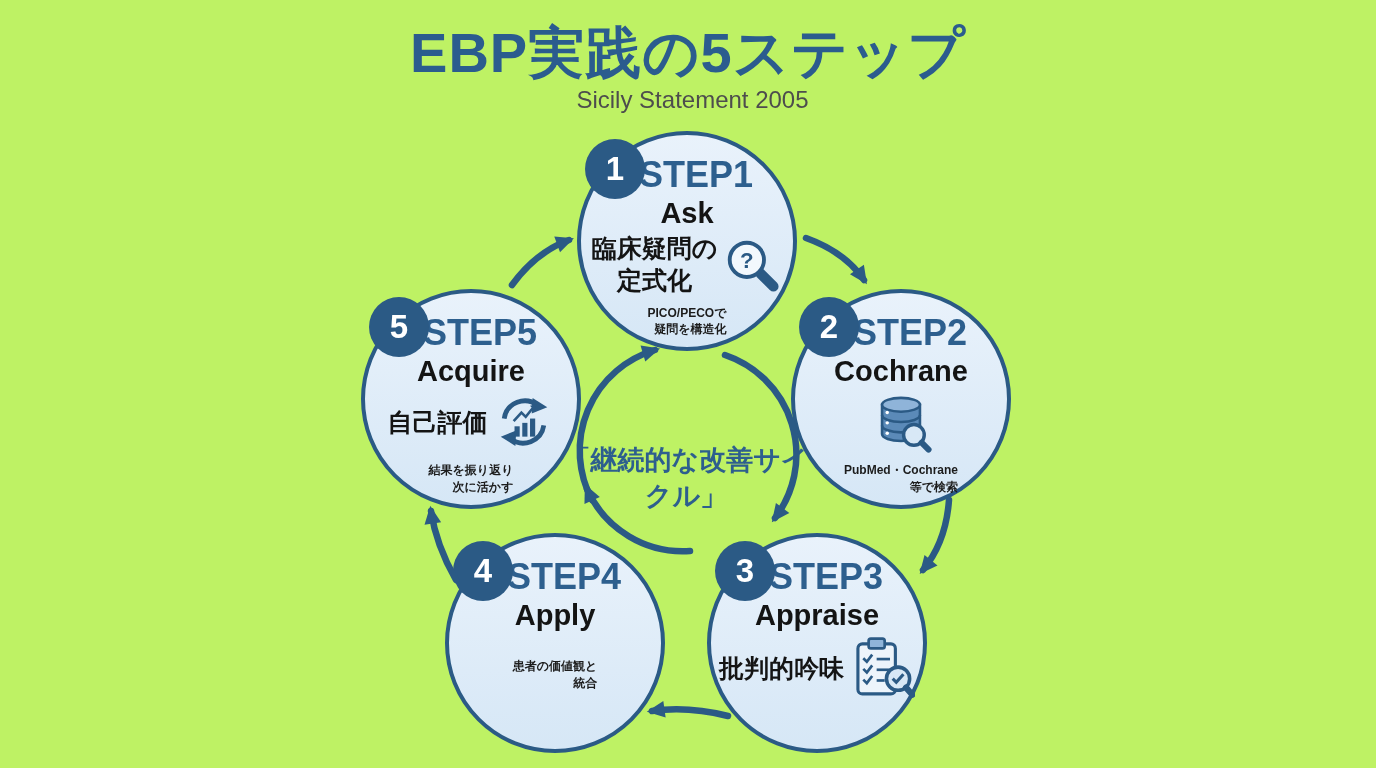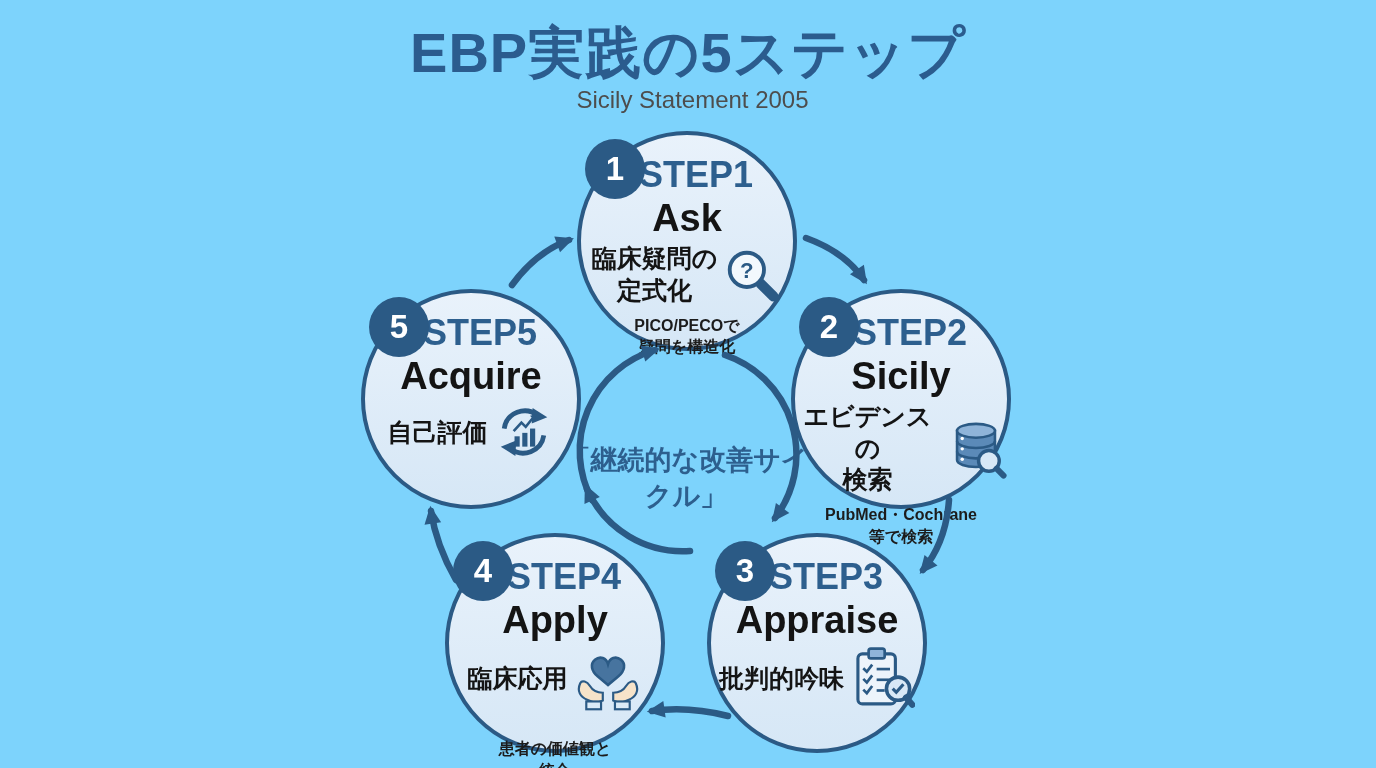--- a/index.html
+++ b/index.html
@@ -1,17 +1,17 @@
 <!DOCTYPE html>
 <html><head>
 <meta charset="utf-8">
 <style>
   * { margin:0; padding:0; box-sizing:border-box; }
   body { font-family:"Liberation Sans","DejaVu Sans",sans-serif; }
-  .wrap { position:relative; width:1376px; height:768px; background:#7dd3fc; overflow:hidden; }
+  .wrap { position:relative; width:1376px; height:768px; background:#bef264; overflow:hidden; }
 
   .title { position:absolute; top:16px; left:0; width:100%; text-align:center;
            font-size:56px; font-weight:bold; color:#2b5c8e; letter-spacing:1px; }
   .subtitle { position:absolute; top:86px; left:0; width:100%; text-align:center;
               font-size:24px; color:#4d4d4d;padding-left:9px; }
 
   .circle { position:absolute; width:220px; height:220px; border-radius:50%;
             border:4px solid #2b5a85;
             background:linear-gradient(180deg,#e9f2fb 0%,#d6e7f6 100%);
             display:flex; flex-direction:column; align-items:center;
@@ -20,26 +20,26 @@
   .c2 { left:791px; top:289px; }
   .c3 { left:707px; top:533px; }
   .c4 { left:445px; top:533px; }
   .c5 { left:361px; top:289px; }
 
   .badge { position:absolute; left:4px; top:4px; width:60px; height:60px; border-radius:50%;
            background:#2b5a85; color:#ffffff; font-size:33px; font-weight:bold;
            display:flex; align-items:center; justify-content:center; z-index:3; }
 
   .step-label { font-size:36px; font-weight:bold; color:#2d5f8e; margin-left:18px; line-height:1.1; }
-  .eng { font-size:38px; font-weight:bold; color:#141414; margin-top:3px; line-height:1.1; }
+  .eng { font-size:29px; font-weight:bold; color:#141414; margin-top:3px; line-height:1.1; }
   .main-row { display:flex; align-items:center; justify-content:center; gap:5px; margin-top:4px; }
   .jp { font-size:25px; font-weight:bold; color:#141414; line-height:1.25;
         white-space:pre-line; text-align:center; }
-  .detail { font-size:16px; font-weight:600; color:#1c1c1c; line-height:1.35;
-            white-space:pre-line; text-align:center; margin-top:9px; }
+  .detail { font-size:12px; font-weight:600; color:#1c1c1c; line-height:1.35;
+            white-space:pre-line; text-align:right; margin-top:9px; }
   .c3 .detail, .c4 .detail { margin-top:27px; }
   .icon { flex:0 0 auto; display:flex; }
 
   .center-label { position:absolute; left:551px; top:442px; width:270px; text-align:center;
                   font-size:27px; font-weight:bold; color:#2d5f8e; z-index:1; }
 
   .arrows { position:absolute; left:0; top:0; z-index:4; pointer-events:none; }
 </style>
 </head>
 <body>
@@ -88,24 +88,22 @@
     </div>
     <div class="detail">PICO/PECOで
 疑問を構造化</div>
   </div>
 
   <div class="circle c2">
     <div class="badge">
         <span>2</span>
       </div>
     <div class="step-label">STEP2</div>
-    <div class="eng">Sicily</div>
+    <div class="eng">Cochrane</div>
     <div class="main-row">
-      <div class="jp">エビデンスの
-検索</div>
       <span class="icon">
         <svg width="62" height="62" viewBox="0 0 72 72">
           <path d="M14 16 v34 a22 8 0 0 0 44 0 v-34 z" fill="#5b8ab8" stroke="#2b5a85" stroke-width="3"></path>
           <ellipse cx="36" cy="16" rx="22" ry="8" fill="#8fb4d9" stroke="#2b5a85" stroke-width="3"></ellipse>
           <path d="M14 28 a22 8 0 0 0 44 0" fill="none" stroke="#2b5a85" stroke-width="3"></path>
           <path d="M14 40 a22 8 0 0 0 44 0" fill="none" stroke="#2b5a85" stroke-width="3"></path>
           <circle cx="20" cy="25" r="2" fill="#ffffff"></circle>
             <circle cx="20" cy="37" r="2" fill="#ffffff"></circle>
             <circle cx="20" cy="49" r="2" fill="#ffffff"></circle>
           <circle cx="51" cy="51" r="12" fill="#d8e8f6" stroke="#2b5a85" stroke-width="4"></circle>
@@ -142,32 +140,20 @@
       </span>
     </div>
   </div>
 
   <div class="circle c4">
     <div class="badge">
         <span>4</span>
       </div>
     <div class="step-label">STEP4</div>
     <div class="eng">Apply</div>
-    <div class="main-row">
-      <div class="jp">臨床応用</div>
-      <span class="icon">
-        <svg width="70" height="66" viewBox="0 0 80 76">
-          <path d="M40 46 L28 36 C21 30 19 22 25 17 C31 12 38 15 40 22 C42 15 49 12 55 17 C61 22 59 30 52 36 Z" fill="#47749f" stroke="#2b5a85" stroke-width="3"></path>
-          <path d="M8 44 c-4 9 0 16 8 19 l10 4 8-3 v-9 c-7 0 -12-3-15-8 c-3-5-9-7-11-3z" fill="#f6e3c9" stroke="#2b5a85" stroke-width="2.5"></path>
-          <path d="M72 44 c4 9 0 16 -8 19 l-10 4 -8-3 v-9 c7 0 12-3 15-8 c3-5 9-7 11-3z" fill="#f6e3c9" stroke="#2b5a85" stroke-width="2.5"></path>
-          <rect x="15" y="65" width="17" height="9" fill="#dcebf7" stroke="#2b5a85" stroke-width="2.5"></rect>
-          <rect x="48" y="65" width="17" height="9" fill="#dcebf7" stroke="#2b5a85" stroke-width="2.5"></rect>
-        </svg>
-      </span>
-    </div>
     <div class="detail">患者の価値観と
 統合</div>
   </div>
 
   <div class="circle c5">
     <div class="badge">
         <span>5</span>
       </div>
     <div class="step-label">STEP5</div>
     <div class="eng">Acquire</div>
@@ -180,15 +166,17 @@
           <path d="M59 40 A24 24 0 0 1 20 55" fill="none" stroke="#2b5a85" stroke-width="5.5"></path>
           <polygon points="26,64 9,53 27,46" fill="#2b5a85"></polygon>
           <rect x="25" y="41" width="6" height="12" fill="#2b5a85"></rect>
           <rect x="34" y="37" width="6" height="16" fill="#2b5a85"></rect>
           <rect x="43" y="32" width="6" height="21" fill="#2b5a85"></rect>
           <path d="M24 35 l9-10 5 5 8-10" fill="none" stroke="#2b5a85" stroke-width="3"></path>
           <polygon points="43,17 51,15 48,23" fill="#2b5a85"></polygon>
         </svg>
       </span>
     </div>
+    <div class="detail">結果を振り返り
+次に活かす</div>
   </div>
 
 </div>
 
 </body></html>

